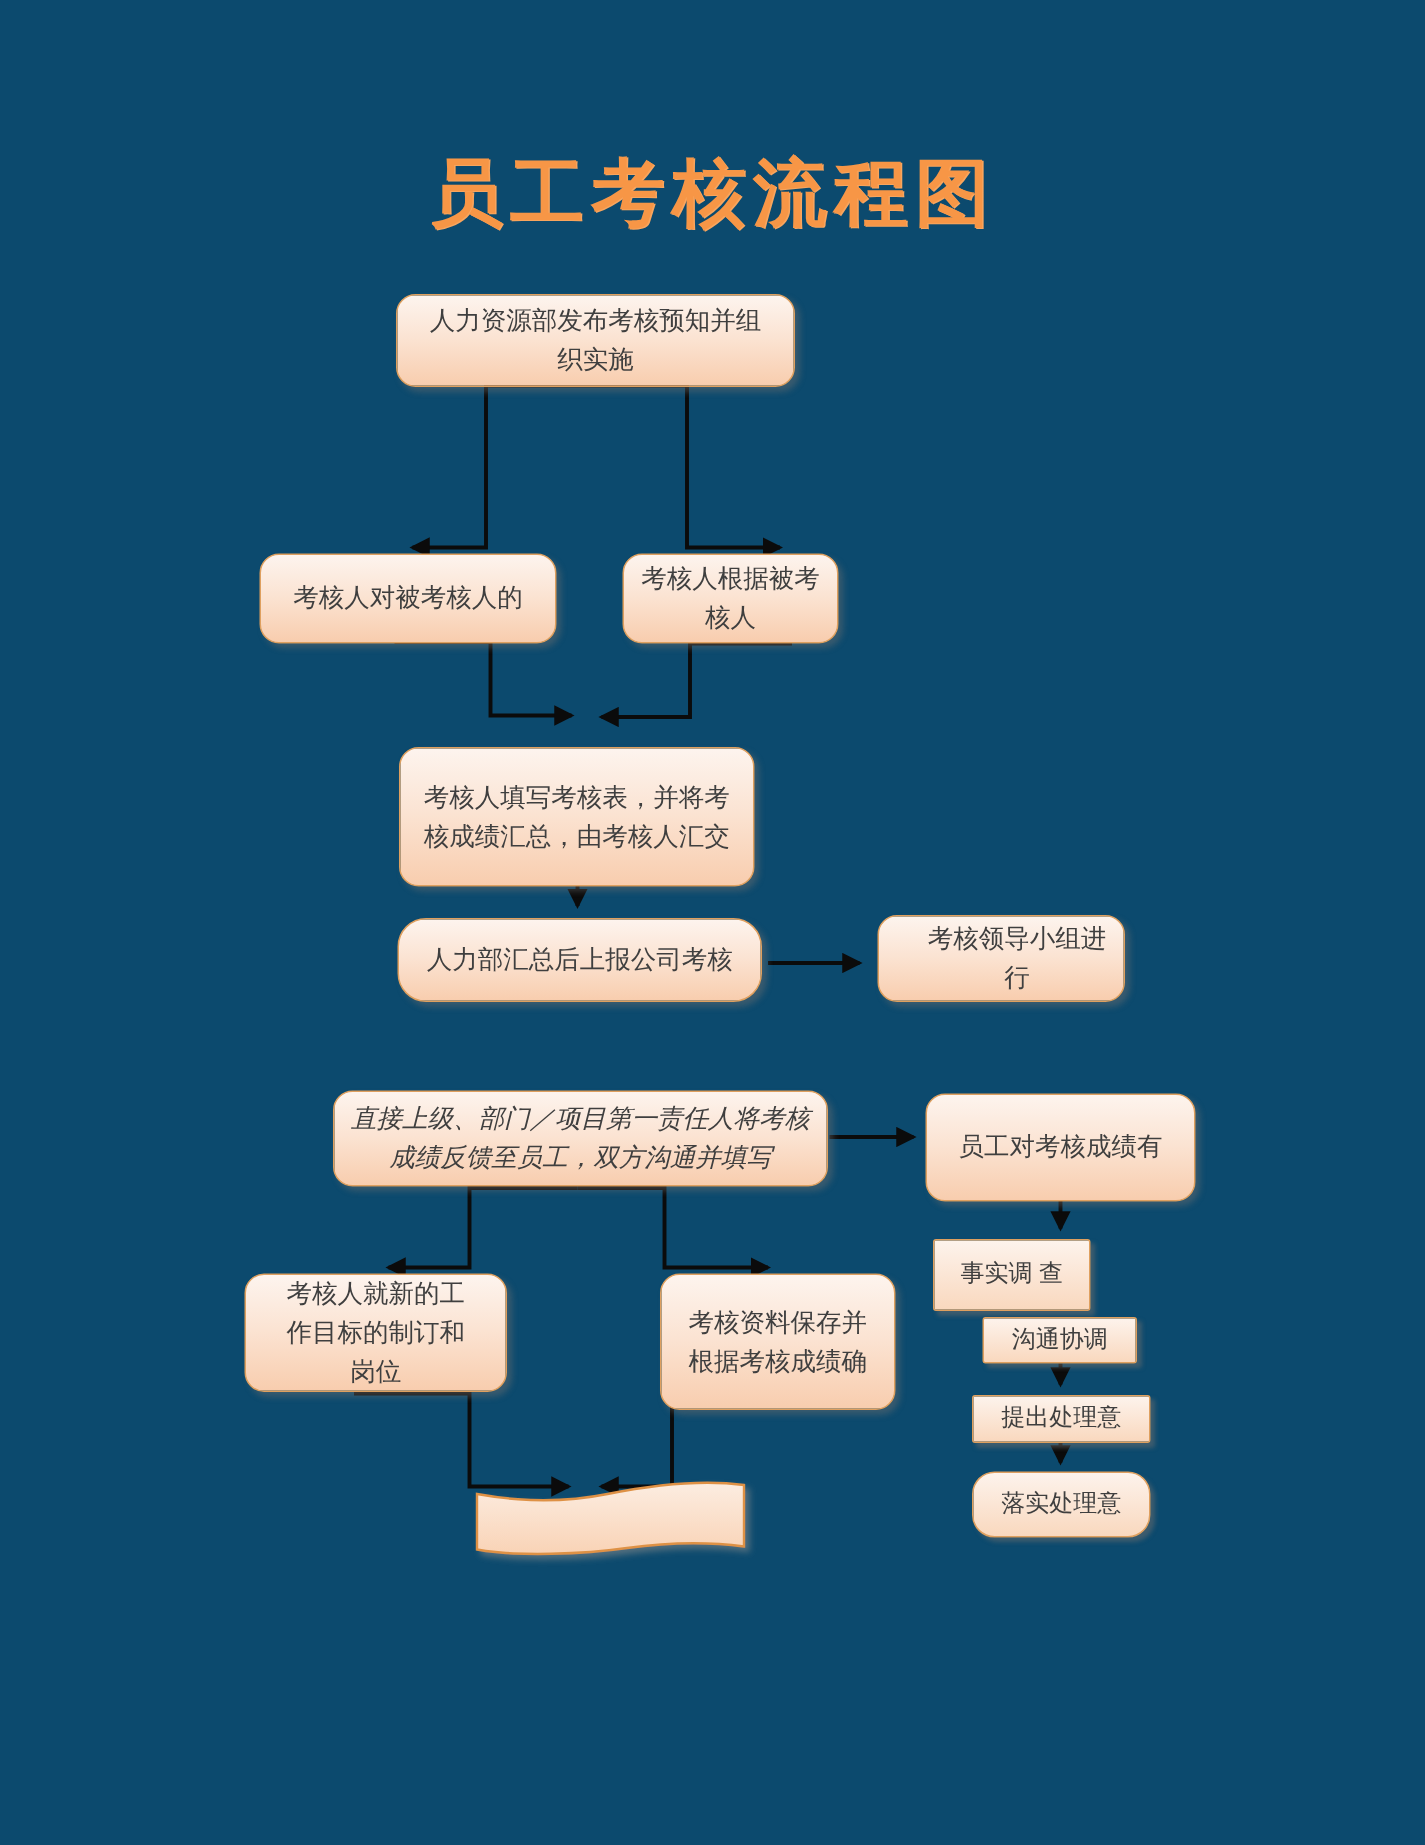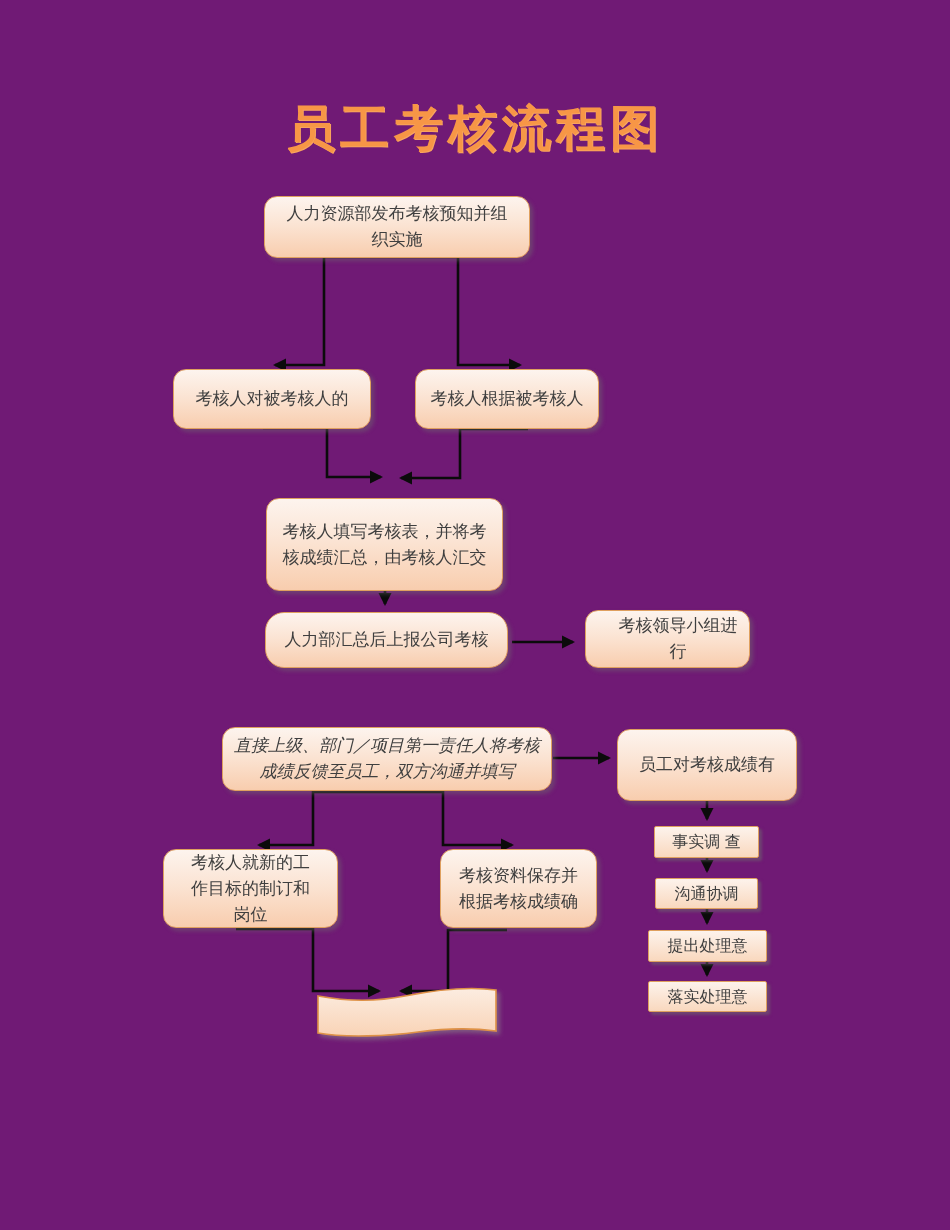--- a/index.html
+++ b/index.html
@@ -1,19 +1,19 @@
 <!DOCTYPE html>
 <html><head>
 <meta charset="utf-8">
 <style>
   html,body{margin:0;padding:0;background:#ffffff;}
   .canvas{
     position:relative;
     width:950px;height:1230px;
-    background:#701a75;
+    background:#0c4a6e;
     overflow:hidden;
     font-family:"Liberation Sans","DejaVu Sans",sans-serif;
   }
   .page-title{
     position:absolute;
     left:0;right:0;top:96px;
     text-align:center;
     font-family:"Liberation Serif","DejaVu Serif",serif;
     font-weight:bold;
     font-size:49px;
@@ -92,37 +92,37 @@
          L496,1031
          C466,1027 440,1029 418,1032
          C390,1036 345,1038 318,1033
          Z" fill="url(#waveFill)" stroke="#DE9145" stroke-width="1.6" filter="url(#soft)"></path>
   </svg>
 
   <div class="node" style="left:173px;top:369px;width:198px;height:60px;">考核人对被考核人的</div>
 
   <div class="node" style="left:264px;top:196px;width:266px;height:62px;padding:2px 16px;">人力资源部发布考核预知并组织实施</div>
 
-  <div class="node" style="left:415px;top:369px;width:184px;height:60px;">考核人根据被考核人</div>
+  <div class="node" style="left:415px;top:369px;width:144px;height:60px;">考核人根据被考核人</div>
 
   <div class="node" style="left:266px;top:498px;width:237px;height:93px;text-align:center;">考核人填写考核表，并将考核成绩汇总，由考核人汇交</div>
 
   <div class="node" style="left:265px;top:612px;width:243px;height:56px;border-radius:19px;">人力部汇总后上报公司考核</div>
 
   <div class="node" style="left:585px;top:610px;width:165px;height:58px;padding-left:31px;">考核领导小组进行</div>
 
   <div class="node" style="left:222px;top:727px;width:330px;height:64px;padding:2px 8px;font-style:italic;">直接上级、部门／项目第一责任人将考核成绩反馈至员工，双方沟通并填写</div>
 
   <div class="node" style="left:617px;top:729px;width:180px;height:72px;">员工对考核成绩有</div>
 
   <div class="node" style="left:163px;top:849px;width:175px;height:79px;padding:2px 27px;">考核人就新的工作目标的制订和岗位</div>
 
-  <div class="node" style="left:440px;top:849px;width:157px;height:79px;padding:12px 12px;">考核资料保存并根据考核成绩确</div>
+  <div class="node" style="left:440px;top:849px;width:157px;height:91px;padding:12px 12px;">考核资料保存并根据考核成绩确</div>
 
-  <div class="snode" style="left:654px;top:826px;width:105px;height:32px;">事实调 查</div>
+  <div class="snode" style="left:622px;top:826px;width:105px;height:48px;">事实调 查</div>
 
   <div class="snode" style="left:655px;top:878px;width:103px;height:31px;">沟通协调</div>
 
   <div class="snode" style="left:648px;top:930px;width:119px;height:32px;">提出处理意</div>
 
-  <div class="snode" style="left:648px;top:981px;width:119px;height:31px;">落实处理意</div>
+  <div class="snode" style="left:648px;top:981px;width:119px;height:44px;border-radius:15px;">落实处理意</div>
 
 </div>
 
 </body></html>

